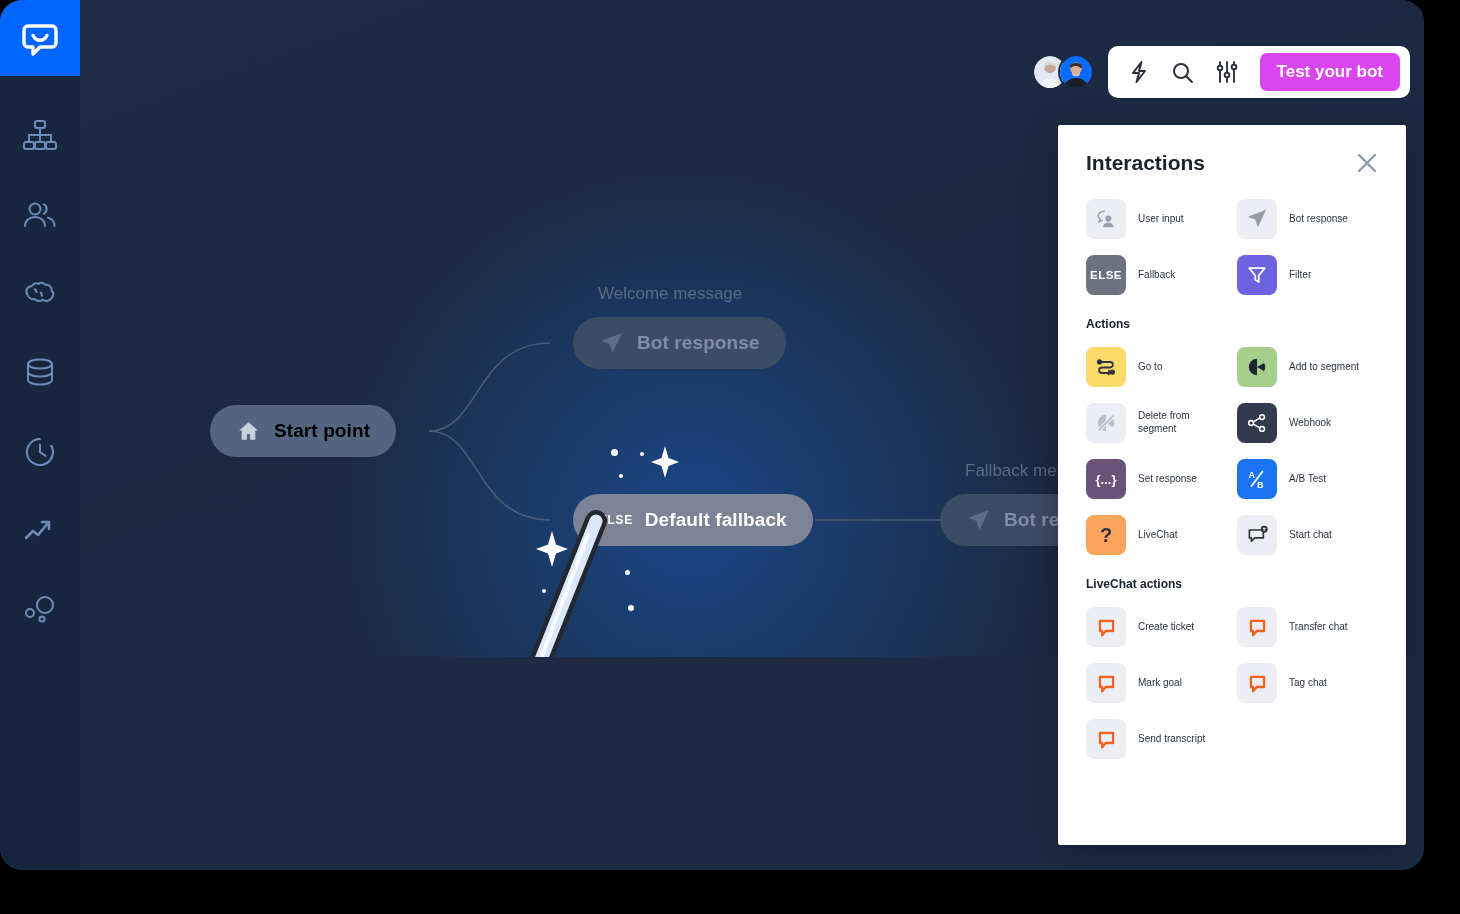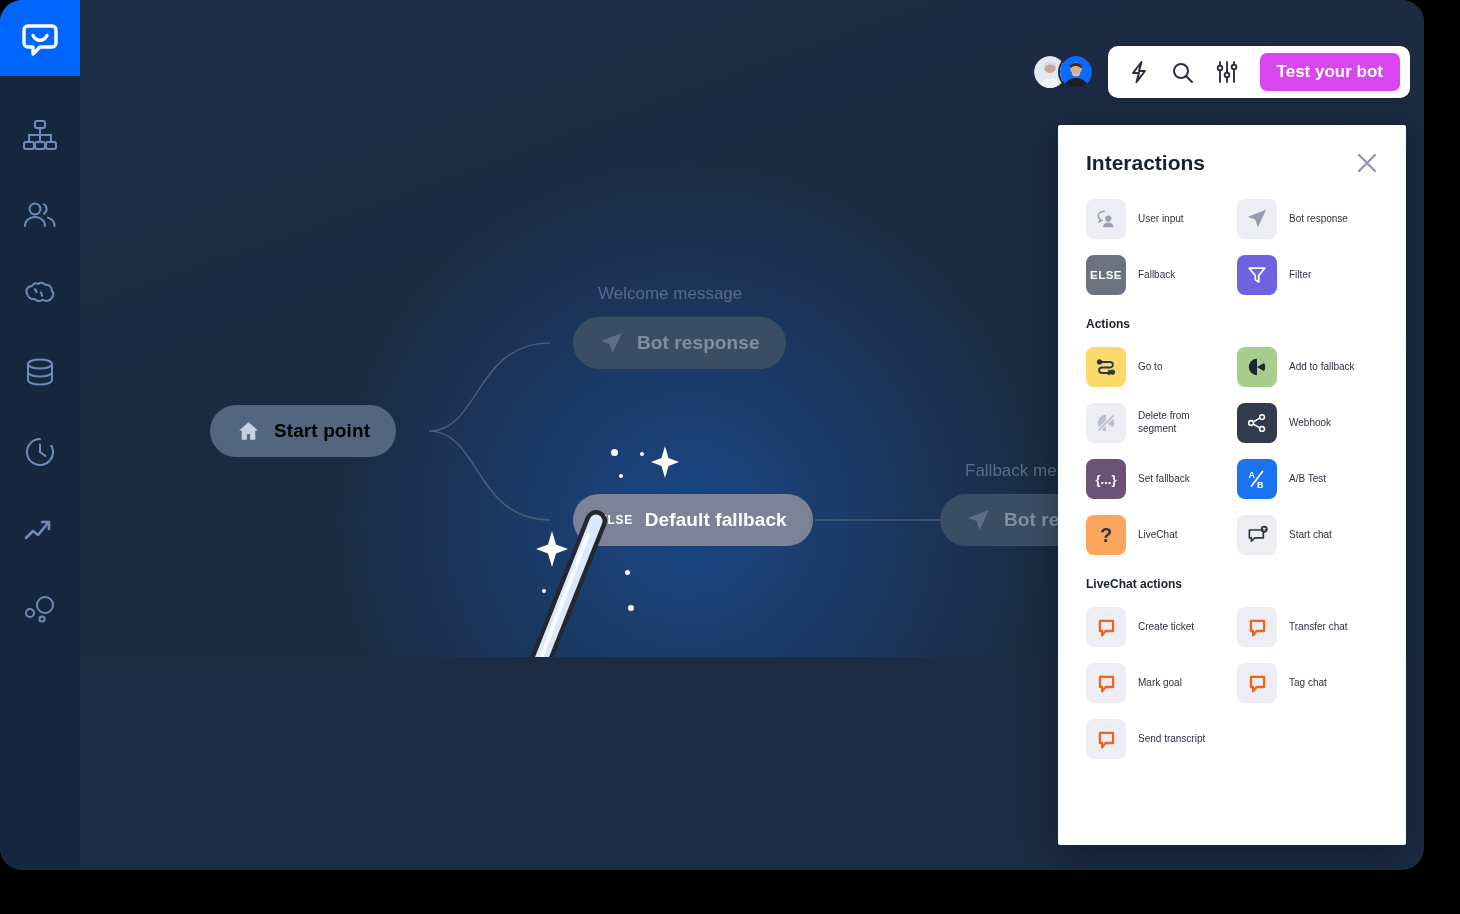--- a/index.html
+++ b/index.html
@@ -456,21 +456,21 @@
         </div>
 
         <div class="item">
           <div class="tile tile-green">
             <svg width="22" height="22" viewBox="0 0 24 24">
               <circle cx="12" cy="12" r="9" fill="#1d2433"></circle>
               <path d="M12 12V3a9 9 0 0 1 7.8 4.5z" fill="#a6cf8c"></path>
               <path d="M12 12l7.8 4.5A9 9 0 0 1 12 21z" fill="#a6cf8c"></path>
             </svg>
           </div>
-          <div class="item-label">Add to fallback</div>
+          <div class="item-label">Add to segment</div>
         </div>
 
         <div class="item">
           <div class="tile tile-grey">
             <svg width="22" height="22" viewBox="0 0 24 24">
               <circle cx="12" cy="12" r="9" fill="#b9bfcc"></circle>
               <path d="M12 12V3a9 9 0 0 1 7.8 4.5z" fill="#eceef3"></path>
               <path d="M12 12l7.8 4.5A9 9 0 0 1 12 21z" fill="#eceef3"></path>
               <path d="M4 20L20 4" stroke="#eceef3" stroke-width="4"></path>
               <path d="M4 20L20 4" stroke="#b9bfcc" stroke-width="1.9"></path>
@@ -486,21 +486,21 @@
               <circle cx="5.5" cy="12" r="2.6"></circle>
               <circle cx="17.5" cy="18.5" r="2.6"></circle>
               <path d="M8 10.7l7-4M8 13.3l7 4"></path>
             </svg>
           </div>
           <div class="item-label">Webhook</div>
         </div>
 
         <div class="item">
           <div class="tile tile-plum" style="font-size:13px;">{...}</div>
-          <div class="item-label">Set fallback</div>
+          <div class="item-label">Set response</div>
         </div>
 
         <div class="item">
           <div class="tile tile-blue">
             <svg width="26" height="26" viewBox="0 0 26 26">
               <text x="4.5" y="11.5" font-family="Liberation Sans, sans-serif" font-size="9" font-weight="700" fill="#fff">A</text>
               <path d="M18.5 5.5L7.5 20" stroke="#fff" stroke-width="1.7" stroke-linecap="round"></path>
               <text x="13" y="22" font-family="Liberation Sans, sans-serif" font-size="9" font-weight="700" fill="#fff">B</text>
             </svg>
           </div>

